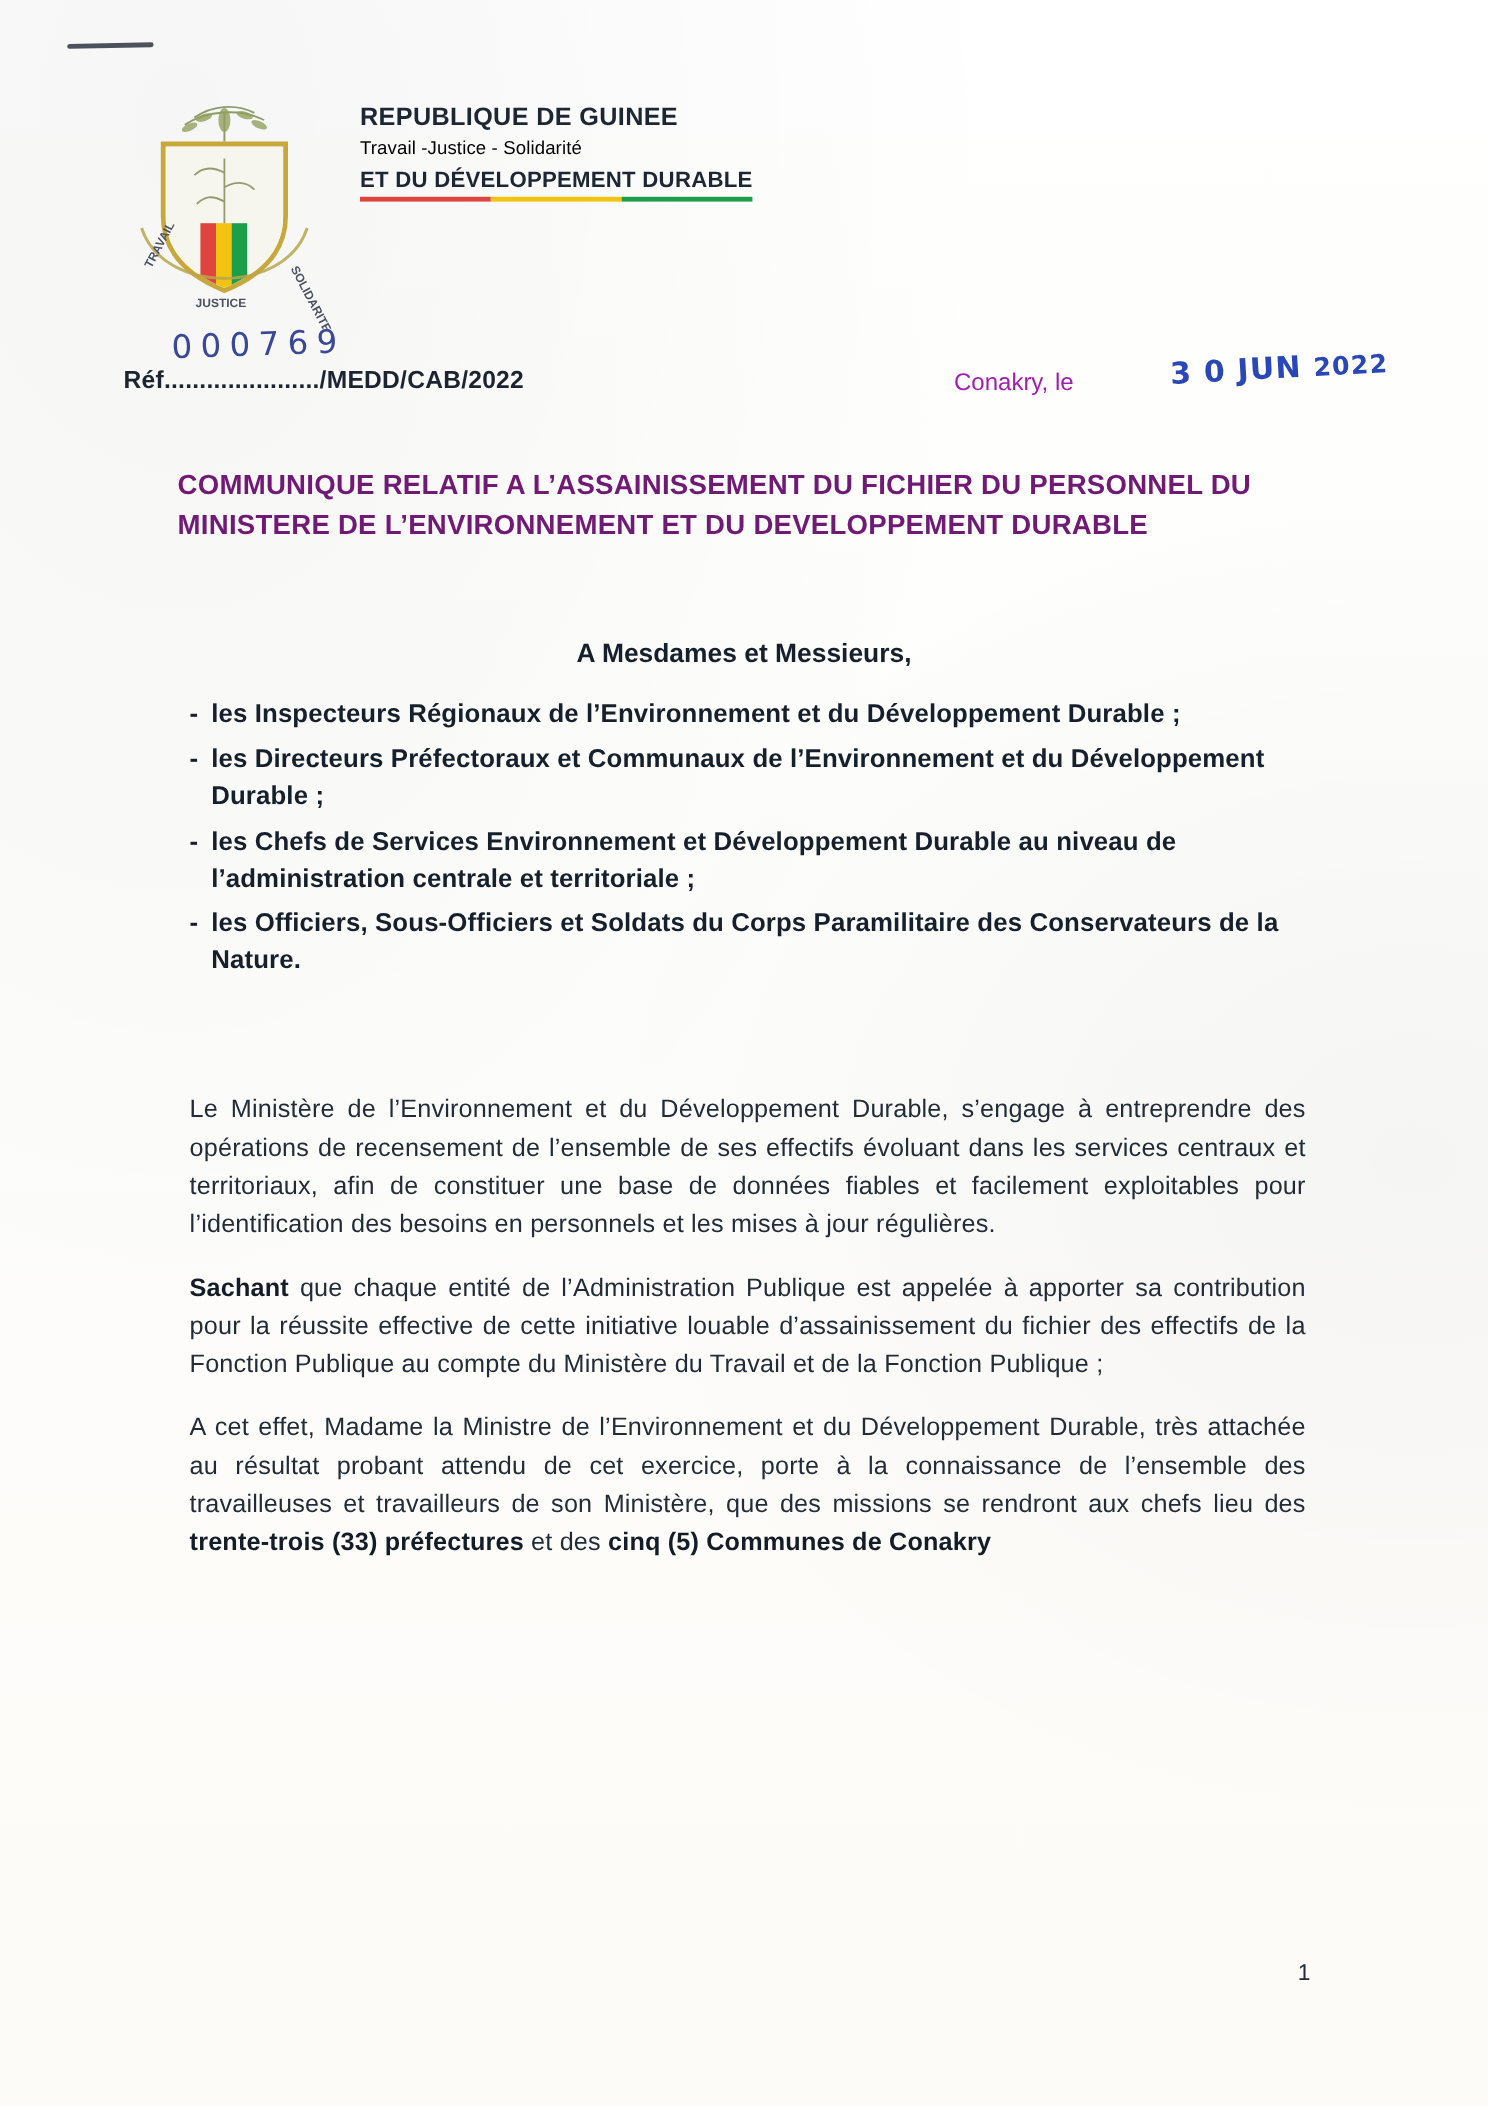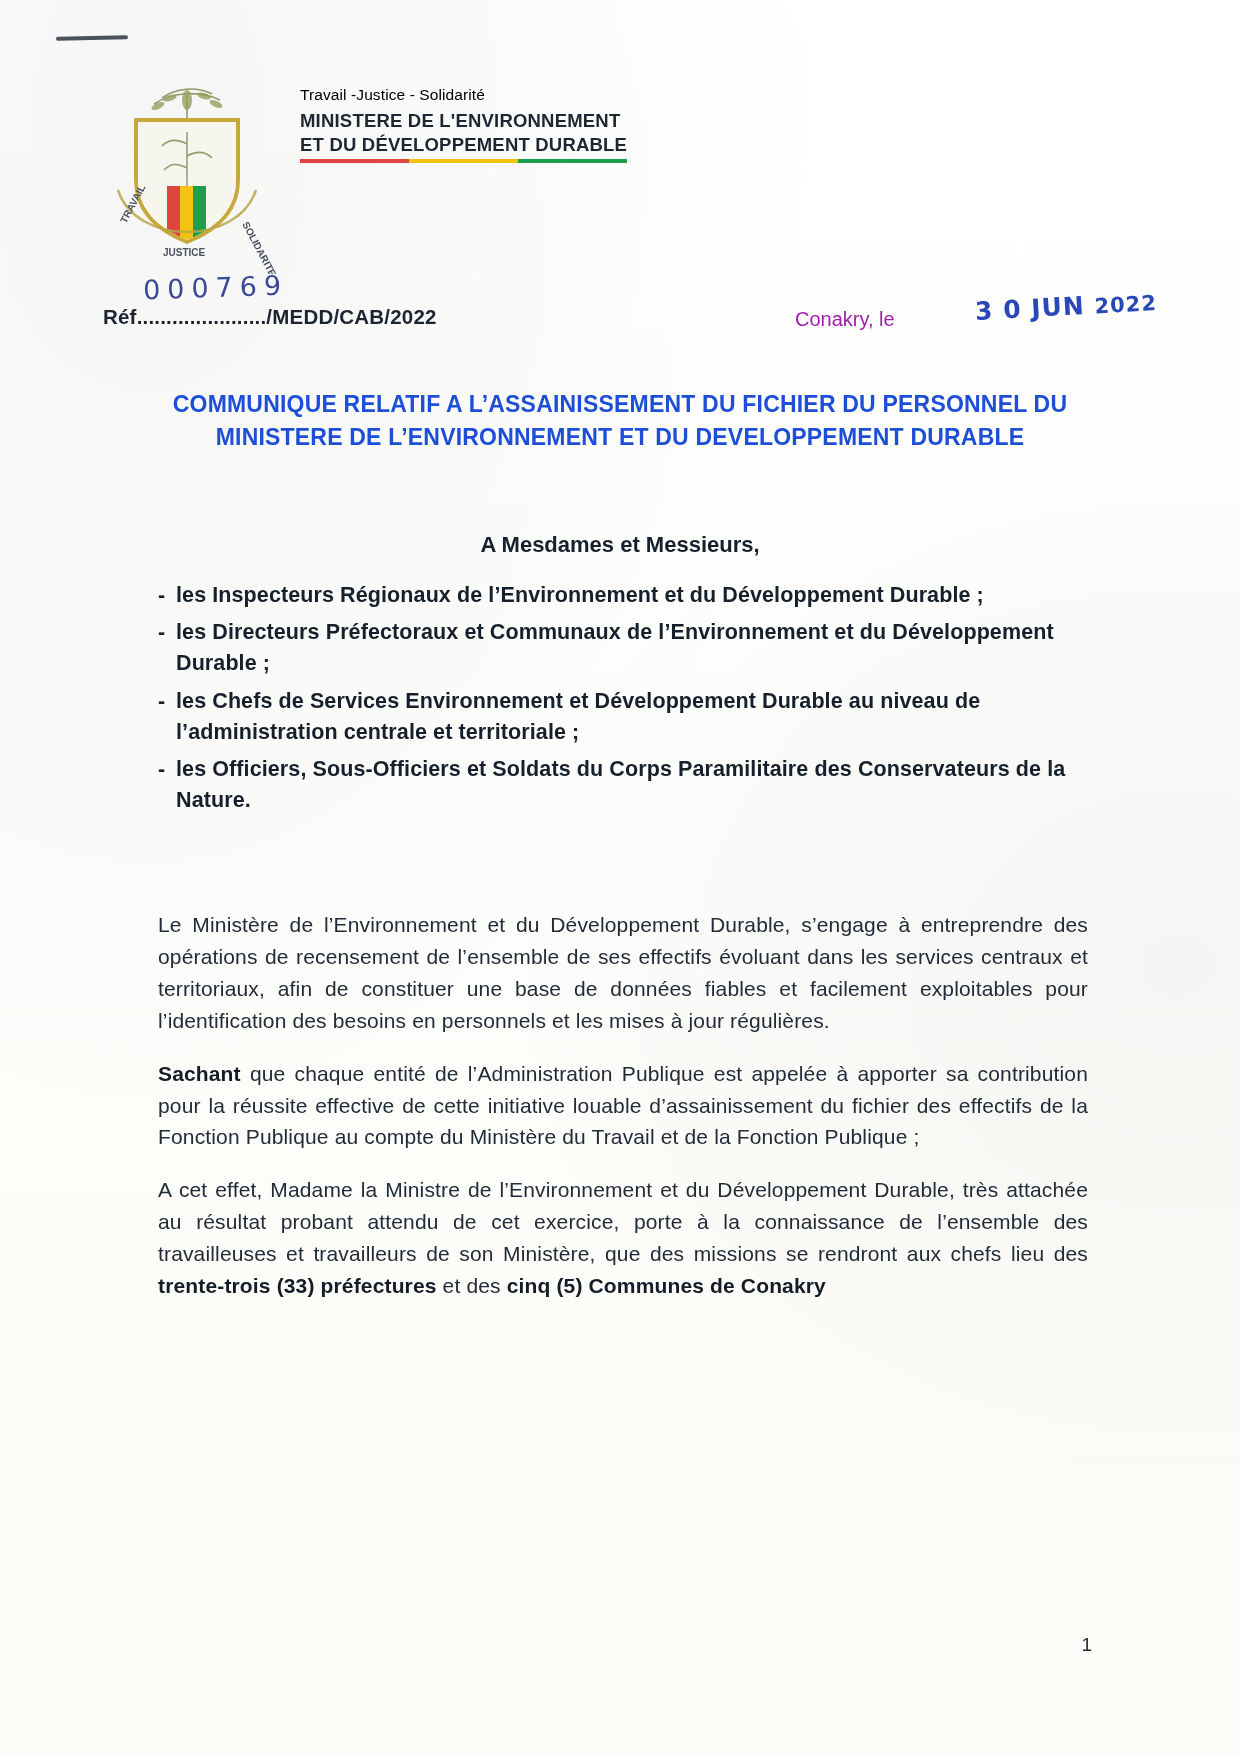--- a/index.html
+++ b/index.html
@@ -144,29 +144,28 @@
     color: #2a47b8;
     font-family: "DejaVu Sans", sans-serif;
     transform: rotate(-3.2deg);
     letter-spacing: 1px;
   }
   .date-stamp .yr { font-size: 21px; }
 
   
   .doc-title {
     position: absolute;
-    left: 160px;
+    left: 148px;
     top: 388px;
     width: 920px;
-    text-align: center;
     font-size: 23px;
     font-weight: bold;
     line-height: 1.42;
     letter-spacing: 0.2px;
-    color: #1d4ed8;
+    color: #701a75;
   }
 
   .salutation {
     position: absolute;
     left: 160px;
     top: 532px;
     width: 920px;
     text-align: center;
     font-size: 22px;
     font-weight: bold;
@@ -268,22 +267,22 @@
         <g>
           <path d="M26 116 C44 172 146 172 164 116" fill="none" stroke="#b9a64a" stroke-width="2.5" opacity="0.85"></path>
         </g>
         <text x="34" y="150" font-family="Liberation Sans, sans-serif" font-size="10" font-weight="bold" fill="#4a5160" transform="rotate(-62 34 150)">TRAVAIL</text>
         <text x="71" y="182" font-family="Liberation Sans, sans-serif" font-size="10" font-weight="bold" fill="#4a5160">JUSTICE</text>
         <text x="150" y="150" font-family="Liberation Sans, sans-serif" font-size="10" font-weight="bold" fill="#4a5160" transform="rotate(62 150 150)">SOLIDARITE</text>
       </svg>
     </div>
 
     <div class="header-text">
+      <div class="hl1">REPUBLIQUE DE GUINEE</div>
       <div class="hl2">Travail -Justice - Solidarité</div>
-      <div class="hl3">MINISTERE DE L'ENVIRONNEMENT</div>
       <div class="hl4">
         <span>ET DU DÉVELOPPEMENT DURABLE</span>
         <span class="tricolor">
           <span style="background:#e0443e"></span>
           <span style="background:#f2c411"></span>
           <span style="background:#1d9e4b"></span>
         </span>
       </div>
     </div>
   </div>

